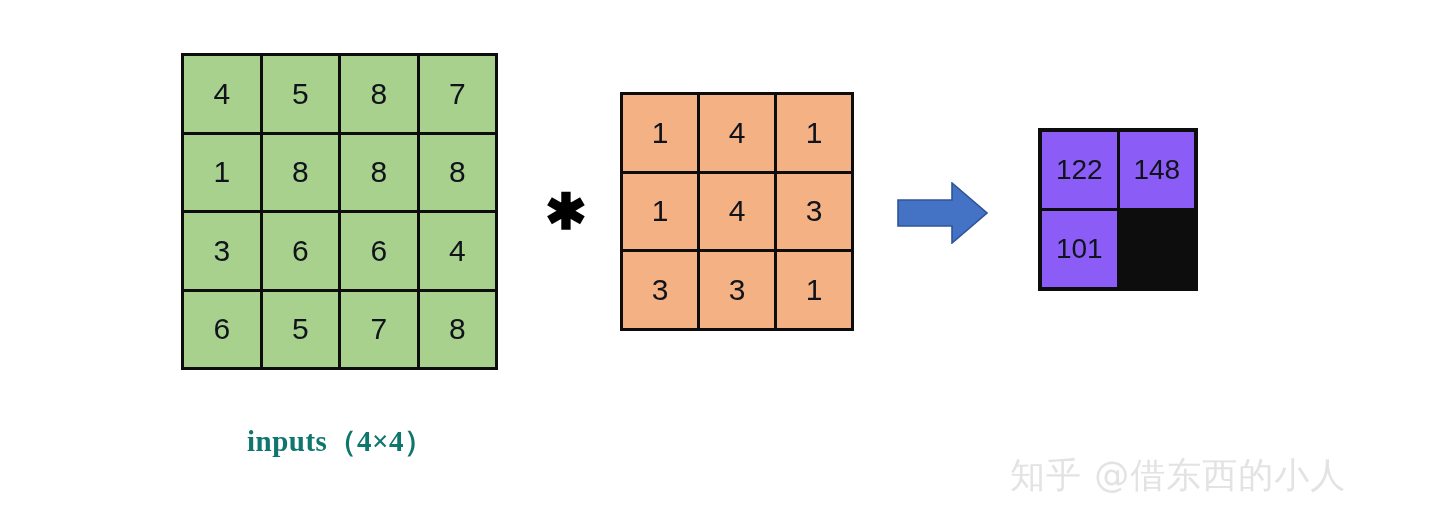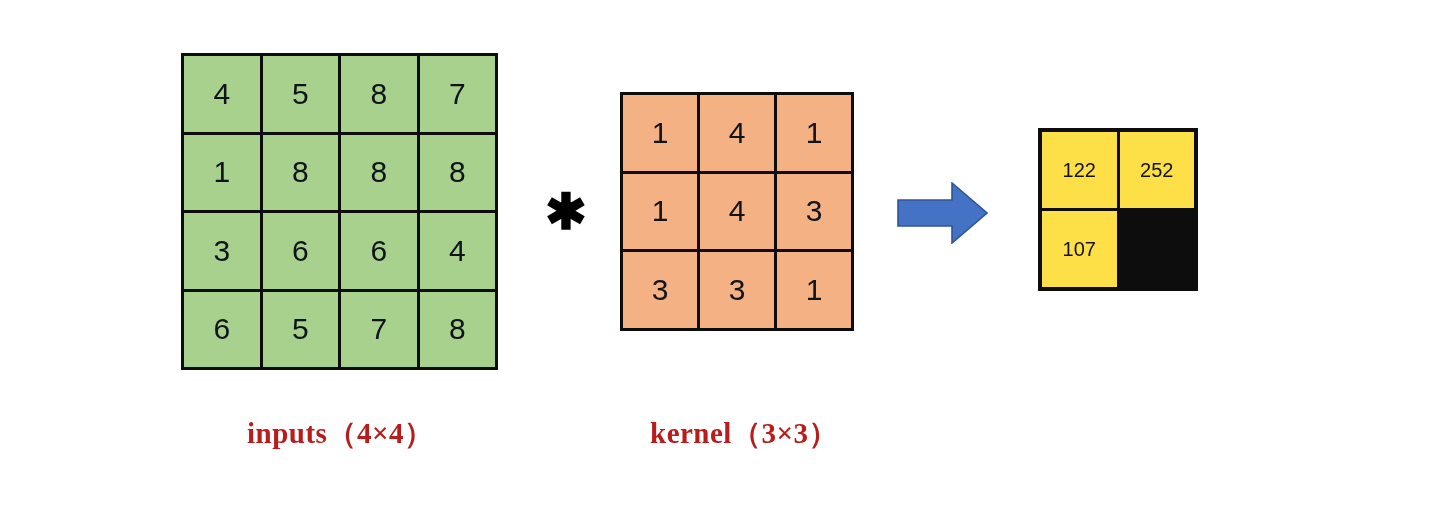--- a/index.html
+++ b/index.html
@@ -75,22 +75,22 @@
     left: 1038px;
     top: 128px;
     width: 160px;
     height: 163px;
     grid-template-columns: repeat(2, 1fr);
     grid-template-rows: repeat(2, 1fr);
     border-width: 4px;
     gap: 3px;
   }
   #output-matrix .cell {
-    background: #fde047;
-    font-size: 20px;
+    background: #8b5cf6;
+    font-size: 28px;
   }
 
   
   #convolve-operator {
     position: absolute;
     left: 540px;
     top: 186px;
     width: 52px;
     height: 52px;
     display: flex;
@@ -111,23 +111,24 @@
     width: 91px;
     height: 62px;
   }
 
   
   .caption {
     position: absolute;
     font-family: "Liberation Serif", serif;
     font-weight: 700;
     font-size: 29px;
-    color: #b91c1c;
+    color: #0f766e;
     white-space: nowrap;
     letter-spacing: 0.5px;
+    margin-top: 8px;
   }
   #caption-inputs { left: 247px;  top: 414px; }
   #caption-kernel { left: 650px;  top: 414px; }
   #caption-output { left: 1017px; top: 418px; }
 
   
   #watermark {
     position: absolute;
     left: 1010px;
     top: 452px;
@@ -176,21 +177,21 @@
     <div class="cell">3</div>
     <div class="cell">1</div>
   </div>
 
   <svg id="result-arrow" viewBox="0 0 91 62">
     <polygon points="1,18 55,18 55,1 90,31 55,61 55,44 1,44" fill="#4472c4" stroke="#2f5597" stroke-width="1.6" stroke-linejoin="miter"></polygon>
   </svg>
 
   <div class="matrix" id="output-matrix">
     <div class="cell">122</div>
-    <div class="cell">252</div>
-    <div class="cell">107</div>
+    <div class="cell">148</div>
+    <div class="cell">101</div>
   </div>
 
   <div class="caption" id="caption-inputs">inputs（4×4）</div>
-  <div class="caption" id="caption-kernel">kernel（3×3）</div>
 
+  <div id="watermark">知乎 @借东西的小人</div>
 
 </div>
 
 </body></html>

